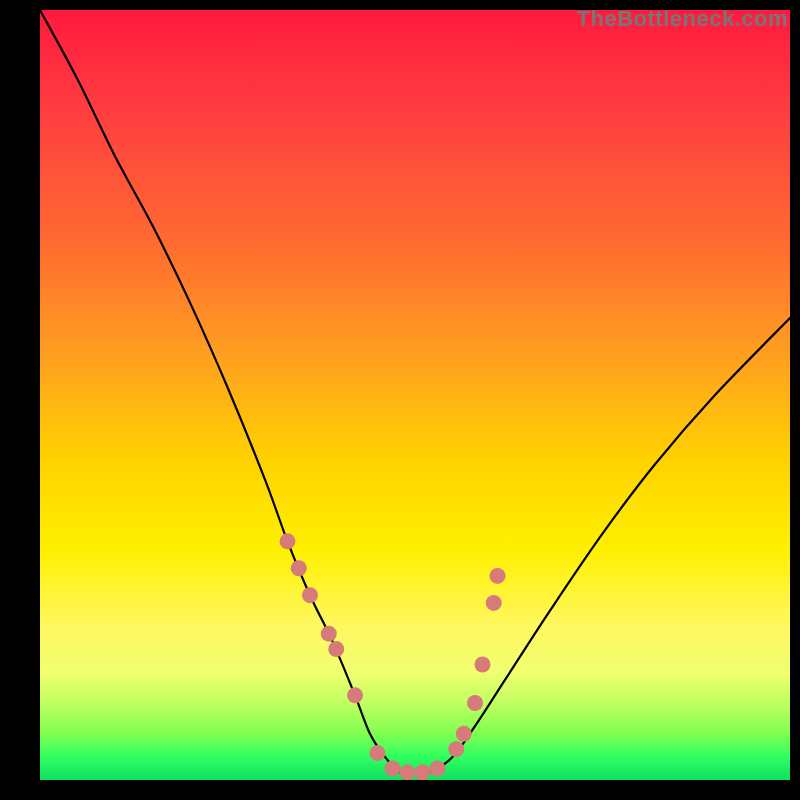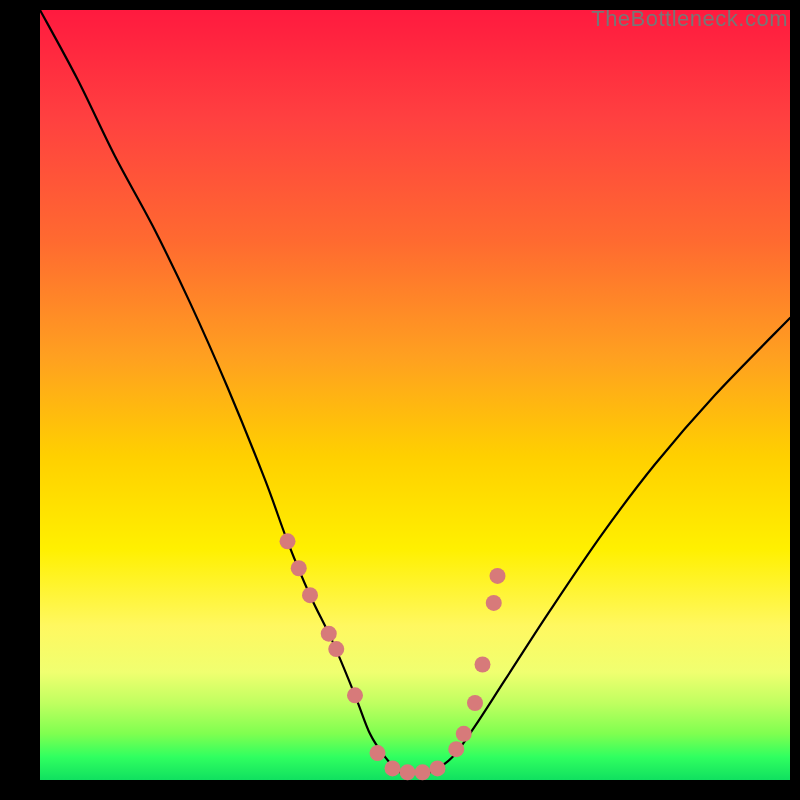--- a/index.html
+++ b/index.html
@@ -59,21 +59,21 @@
   .marker {
     fill: #d77a7a;
     stroke: none;
   }
   .watermark {
     position: absolute;
     right: 12px;
     top: 6px;
     color: #777;
     font-size: 22px;
-    font-weight: 400;
+    font-weight: 700;
     letter-spacing: 0.5px;
     user-select: none;
   }
 </style>
 </head>
 <body>
 
 <div class="chart-wrap">
 
   <div class="plot-area">

